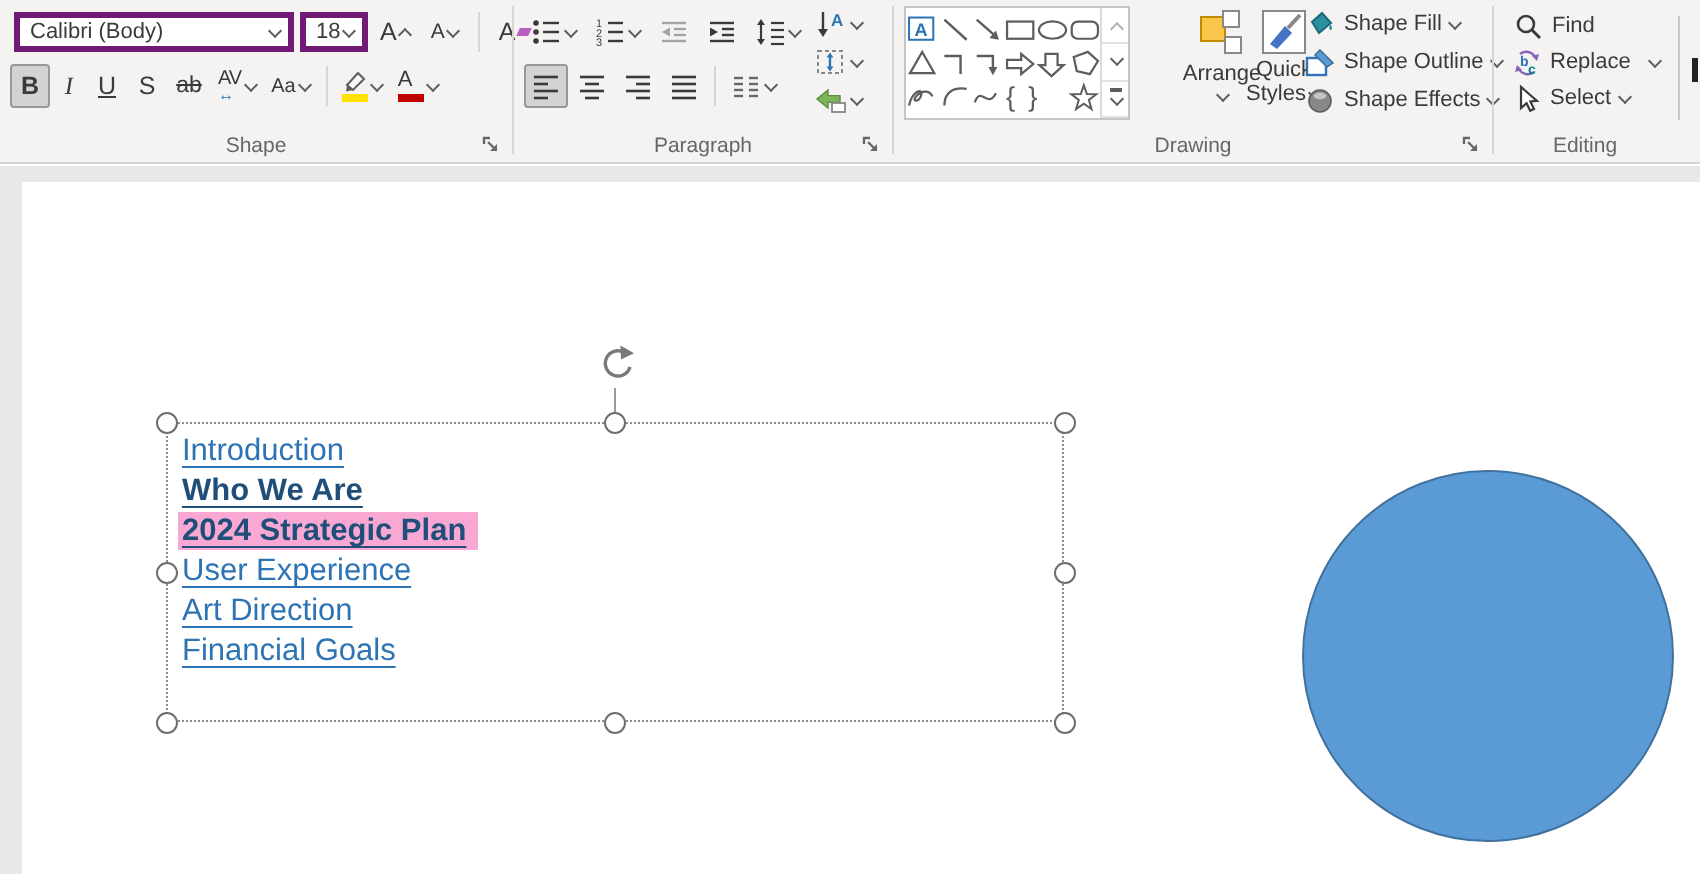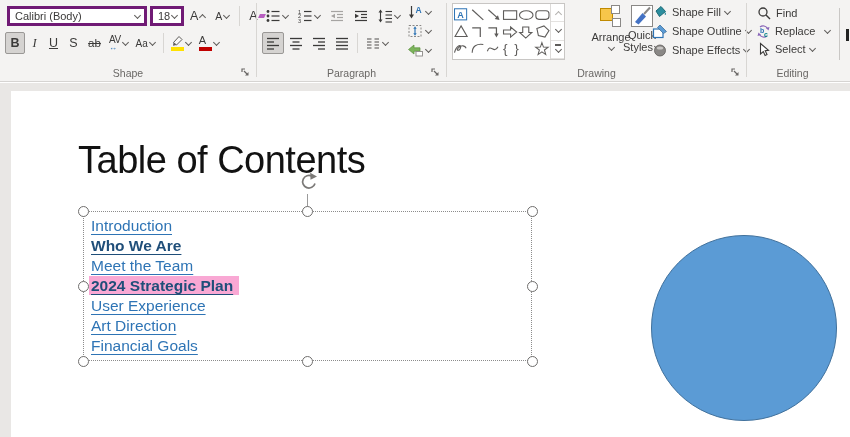--- a/index.html
+++ b/index.html
@@ -479,42 +479,40 @@
     </div>
 
     <div class="edge-div"></div>
     <div class="edge-mark"></div>
   </div>
 
   <div class="bg-strip-top"></div>
   <div class="bg-strip-left"></div>
 
   <div class="slide">
-    <div class="slide-title">Table of Contents</div>
 
     <div class="rot-stem"></div>
     <svg class="rot-handle" viewBox="0 0 22 22">
       <path d="M15,4.2 A6.3,6.3 0 1 0 18,11.5" fill="none" stroke="#7b7977" stroke-width="1.7"></path>
       <polygon points="13.2,0.8 20,4.6 13.5,7.8" fill="#7b7977"></polygon>
     </svg>
 
     <div class="sel-box"></div>
     <div class="handle" style="left:66.5px;top:114.5px;"></div>
     <div class="handle" style="left:291px;top:114.5px;"></div>
     <div class="handle" style="left:515.5px;top:114.5px;"></div>
     <div class="handle" style="left:66.5px;top:189.5px;"></div>
     <div class="handle" style="left:515.5px;top:189.5px;"></div>
     <div class="handle" style="left:66.5px;top:264.5px;"></div>
     <div class="handle" style="left:291px;top:264.5px;"></div>
     <div class="handle" style="left:515.5px;top:264.5px;"></div>
 
     <div class="links">
       <div class="lrow"><span class="link" style="color: rgb(46, 116, 181);">Introduction</span></div>
       <div class="lrow"><span class="link bold" style="color: rgb(31, 78, 121);">Who We Are</span></div>
-      <div class="lrow"><span class="link" style="color: rgb(46, 116, 181);">Meet the Team</span></div>
       <div class="lrow"><span class="link bold hl" style="color: rgb(31, 78, 121); background-color: #f9a8d4;">2024 Strategic Plan</span></div>
       <div class="lrow"><span class="link" style="color: rgb(46, 116, 181); text-align: right;">User Experience</span></div>
       <div class="lrow"><span class="link" style="color: rgb(46, 116, 181);">Art Direction</span></div>
       <div class="lrow"><span class="link" style="color: rgb(46, 116, 181);">Financial Goals</span></div>
     </div>
 
     <div class="circle-shape" style="background-color: rgb(91, 155, 213); border-color: rgb(65, 113, 156);"></div>
   </div>
 
 </div>

